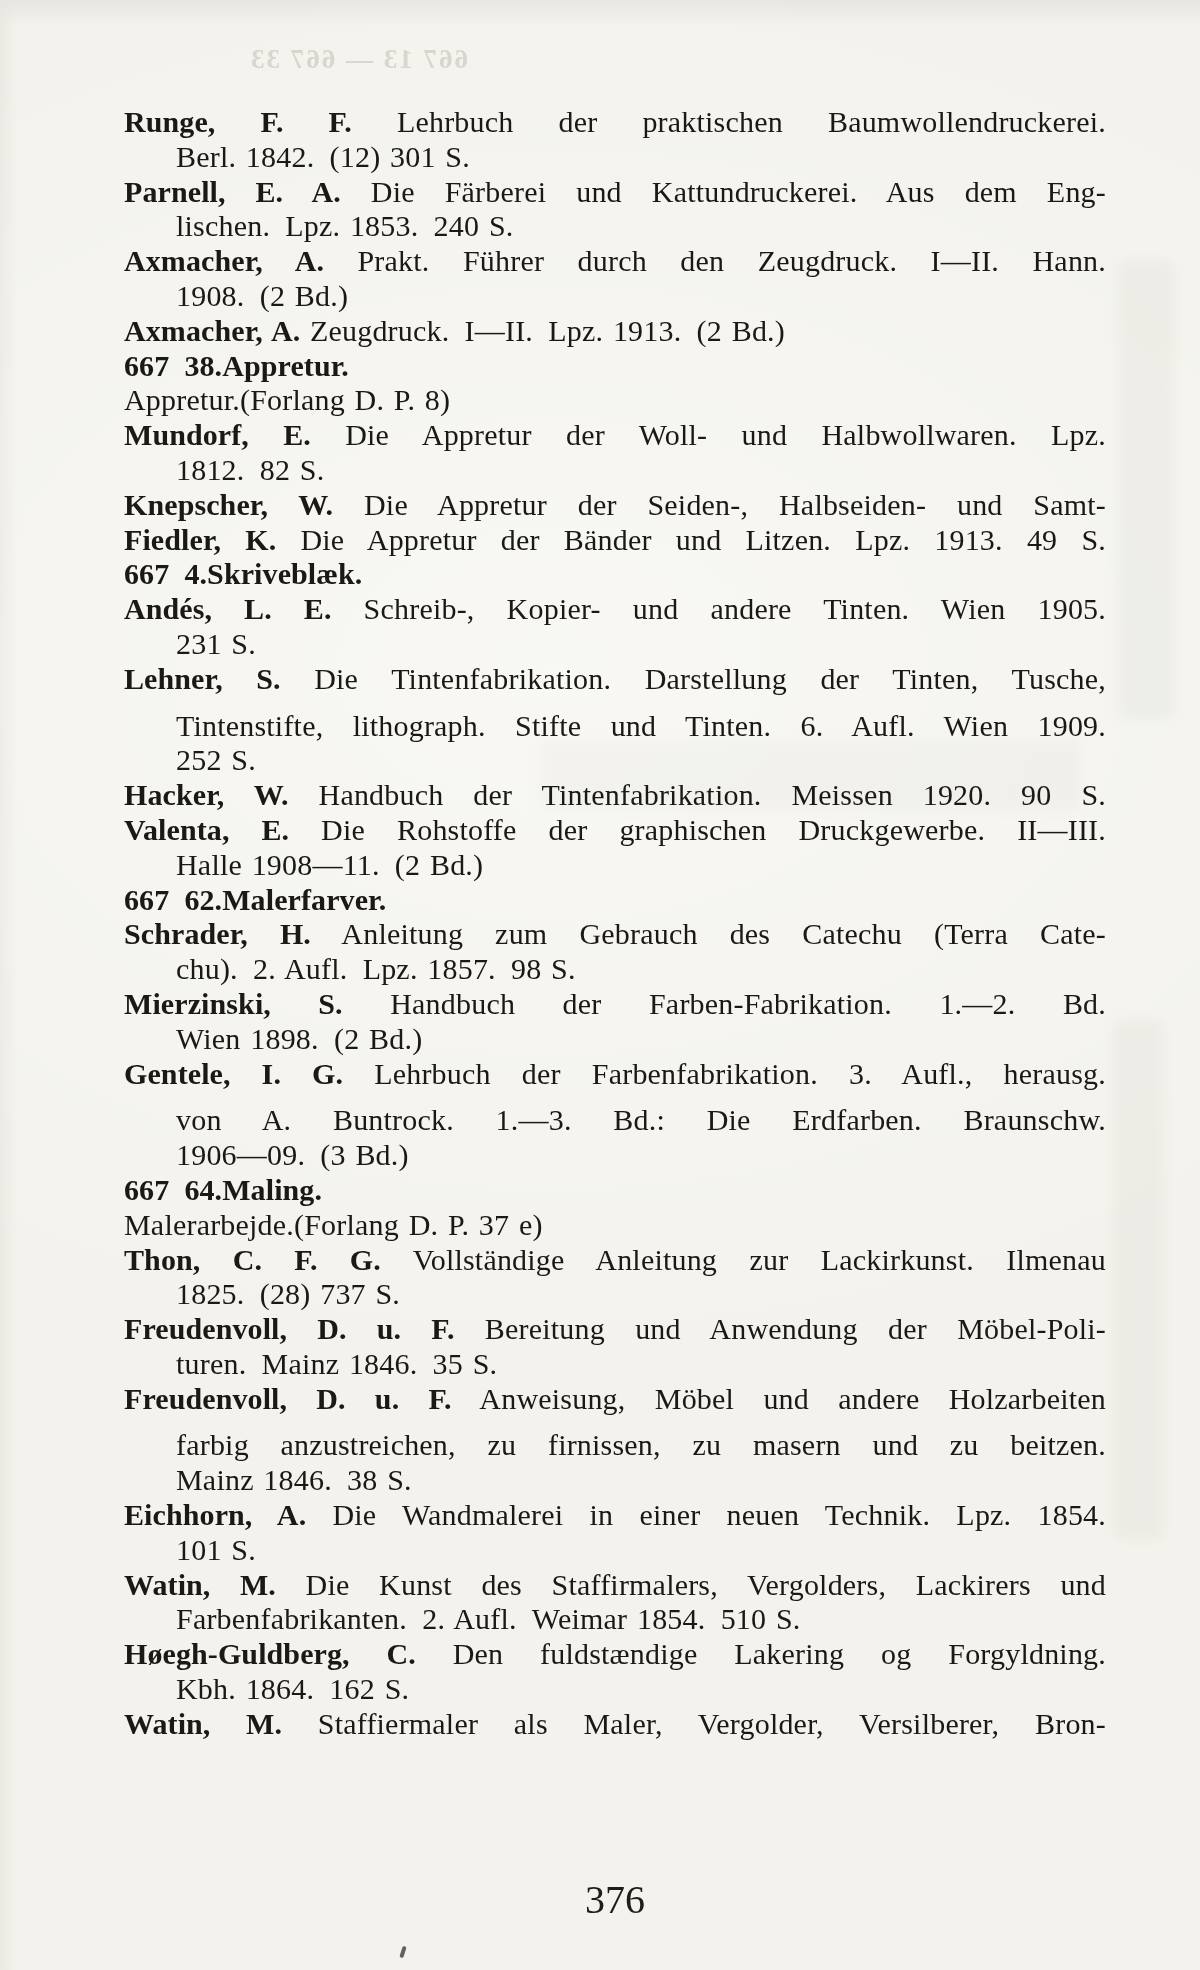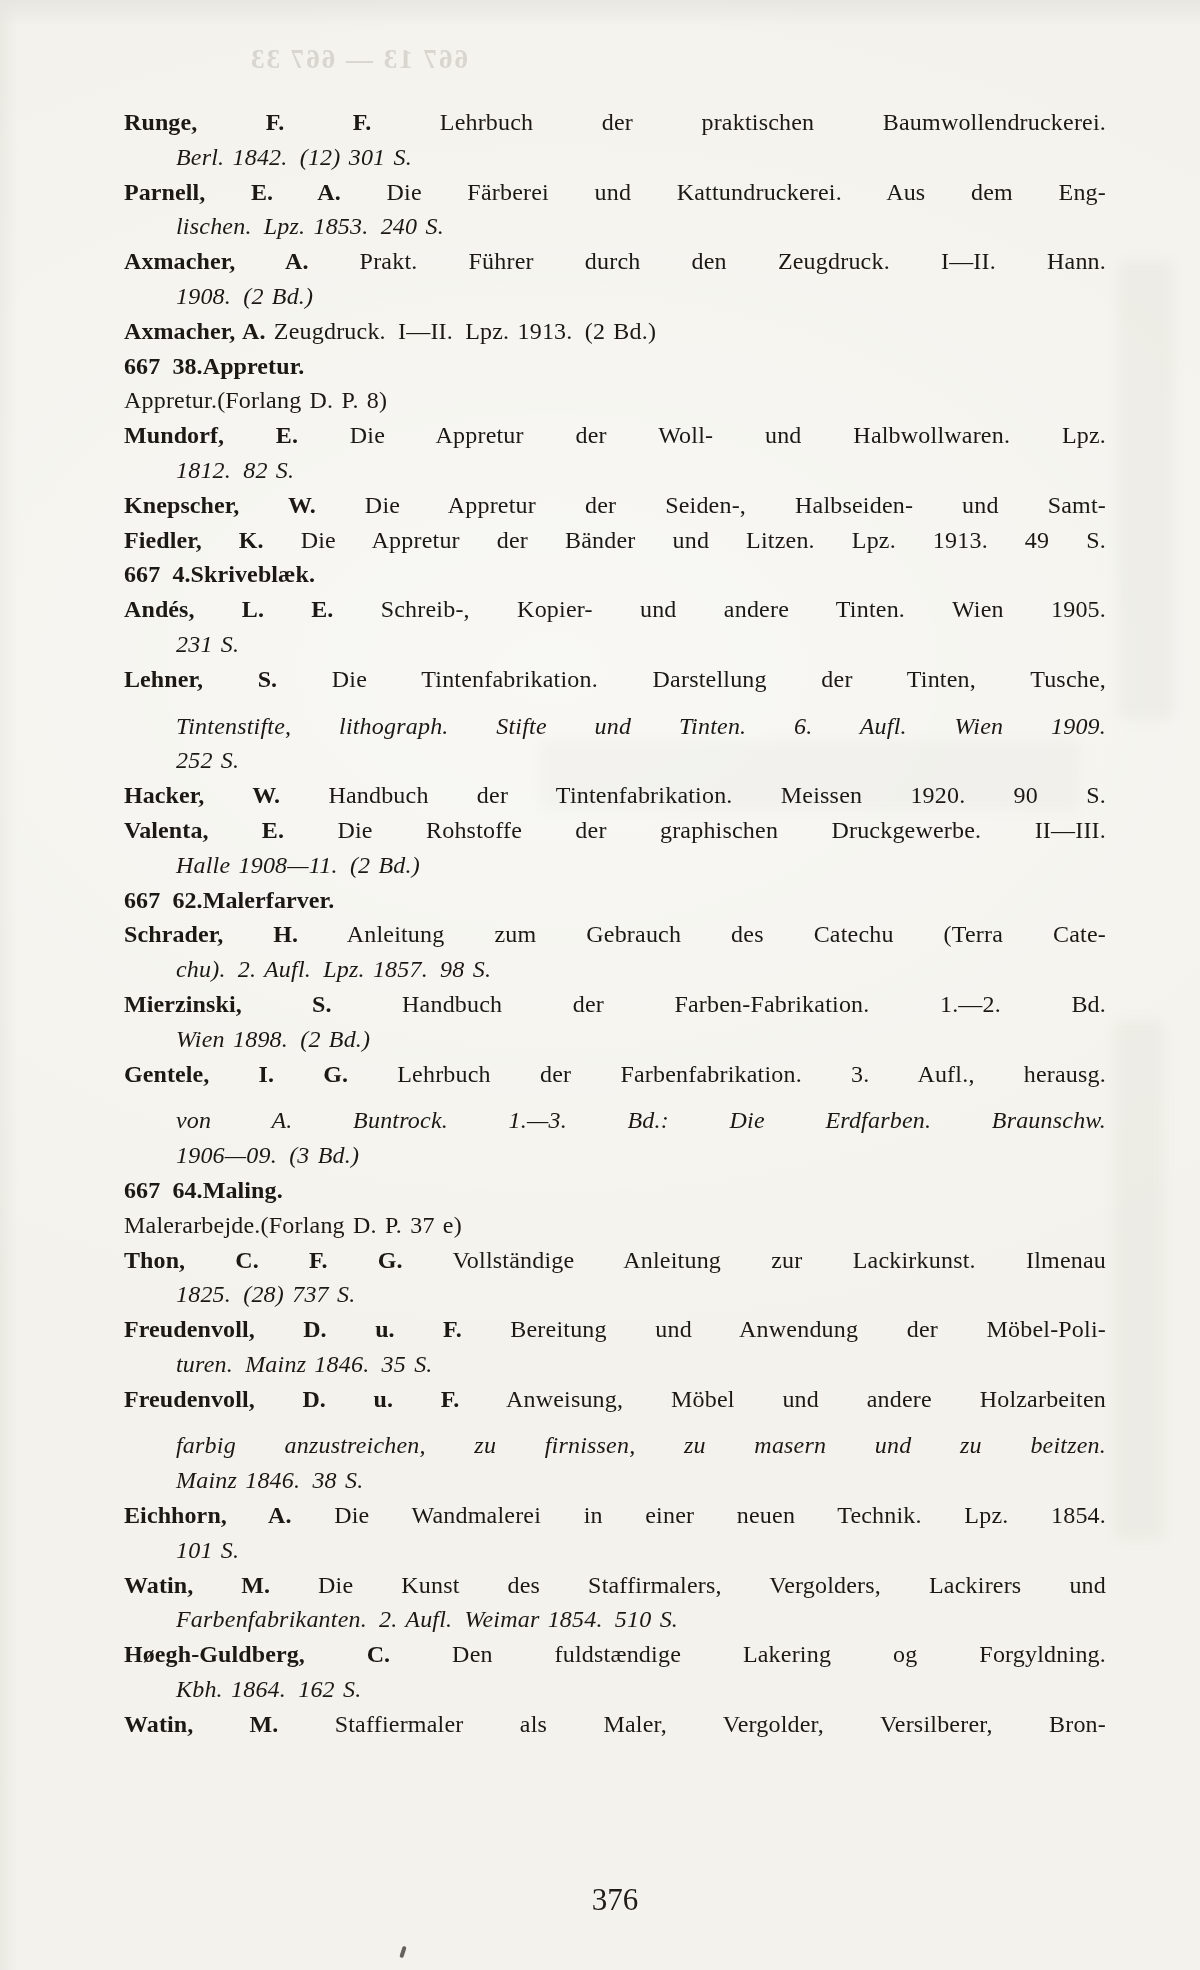--- a/index.html
+++ b/index.html
@@ -17,31 +17,31 @@
   .ghost-header{
     position:absolute;top:44px;left:128px;width:340px;height:30px;
     transform:scaleX(-1);
     font-weight:bold;font-size:27px;letter-spacing:2px;
     color:rgba(105,102,92,.20);
     filter:blur(.7px);
     white-space:nowrap;
   }
   .column{position:absolute;left:124px;top:105px;width:982px;}
   .line{
-    height:34.8px;line-height:34.8px;font-size:24px;
+    height:34.8px;line-height:34.8px;font-size:30px;
     letter-spacing:.2px;word-spacing:2px;white-space:nowrap;
   }
   .line.justify{white-space:normal;text-align:justify;text-align-last:justify;text-justify:inter-word;}
-  .line.indent{padding-left:52px;font-style:italic;}
+  .line.indent{padding-left:52px;}
   .line.justify.indent{padding-left:52px;margin-top:12px;}
   .line.split{display:flex;justify-content:flex-start;white-space:nowrap;}
   .b{font-weight:bold;letter-spacing:.1px;}
   .page-number{
     position:absolute;top:1882px;left:124px;width:982px;height:36px;
-    text-align:center;font-size:31px;line-height:36px;color:#201d18;
+    text-align:center;font-size:40px;line-height:36px;color:#201d18;
   }
   .speck{
     position:absolute;left:401px;top:1946px;width:4px;height:12px;
     background:#35322c;border-radius:2px;transform:rotate(18deg);opacity:.75;
   }
   .smudge{
     position:absolute;background:rgba(120,115,100,.05);filter:blur(6px);border-radius:8px;
   }
   .smudge.s1{left:1118px;top:260px;width:56px;height:460px;}
   .smudge.s2{left:1114px;top:1020px;width:50px;height:520px;}

